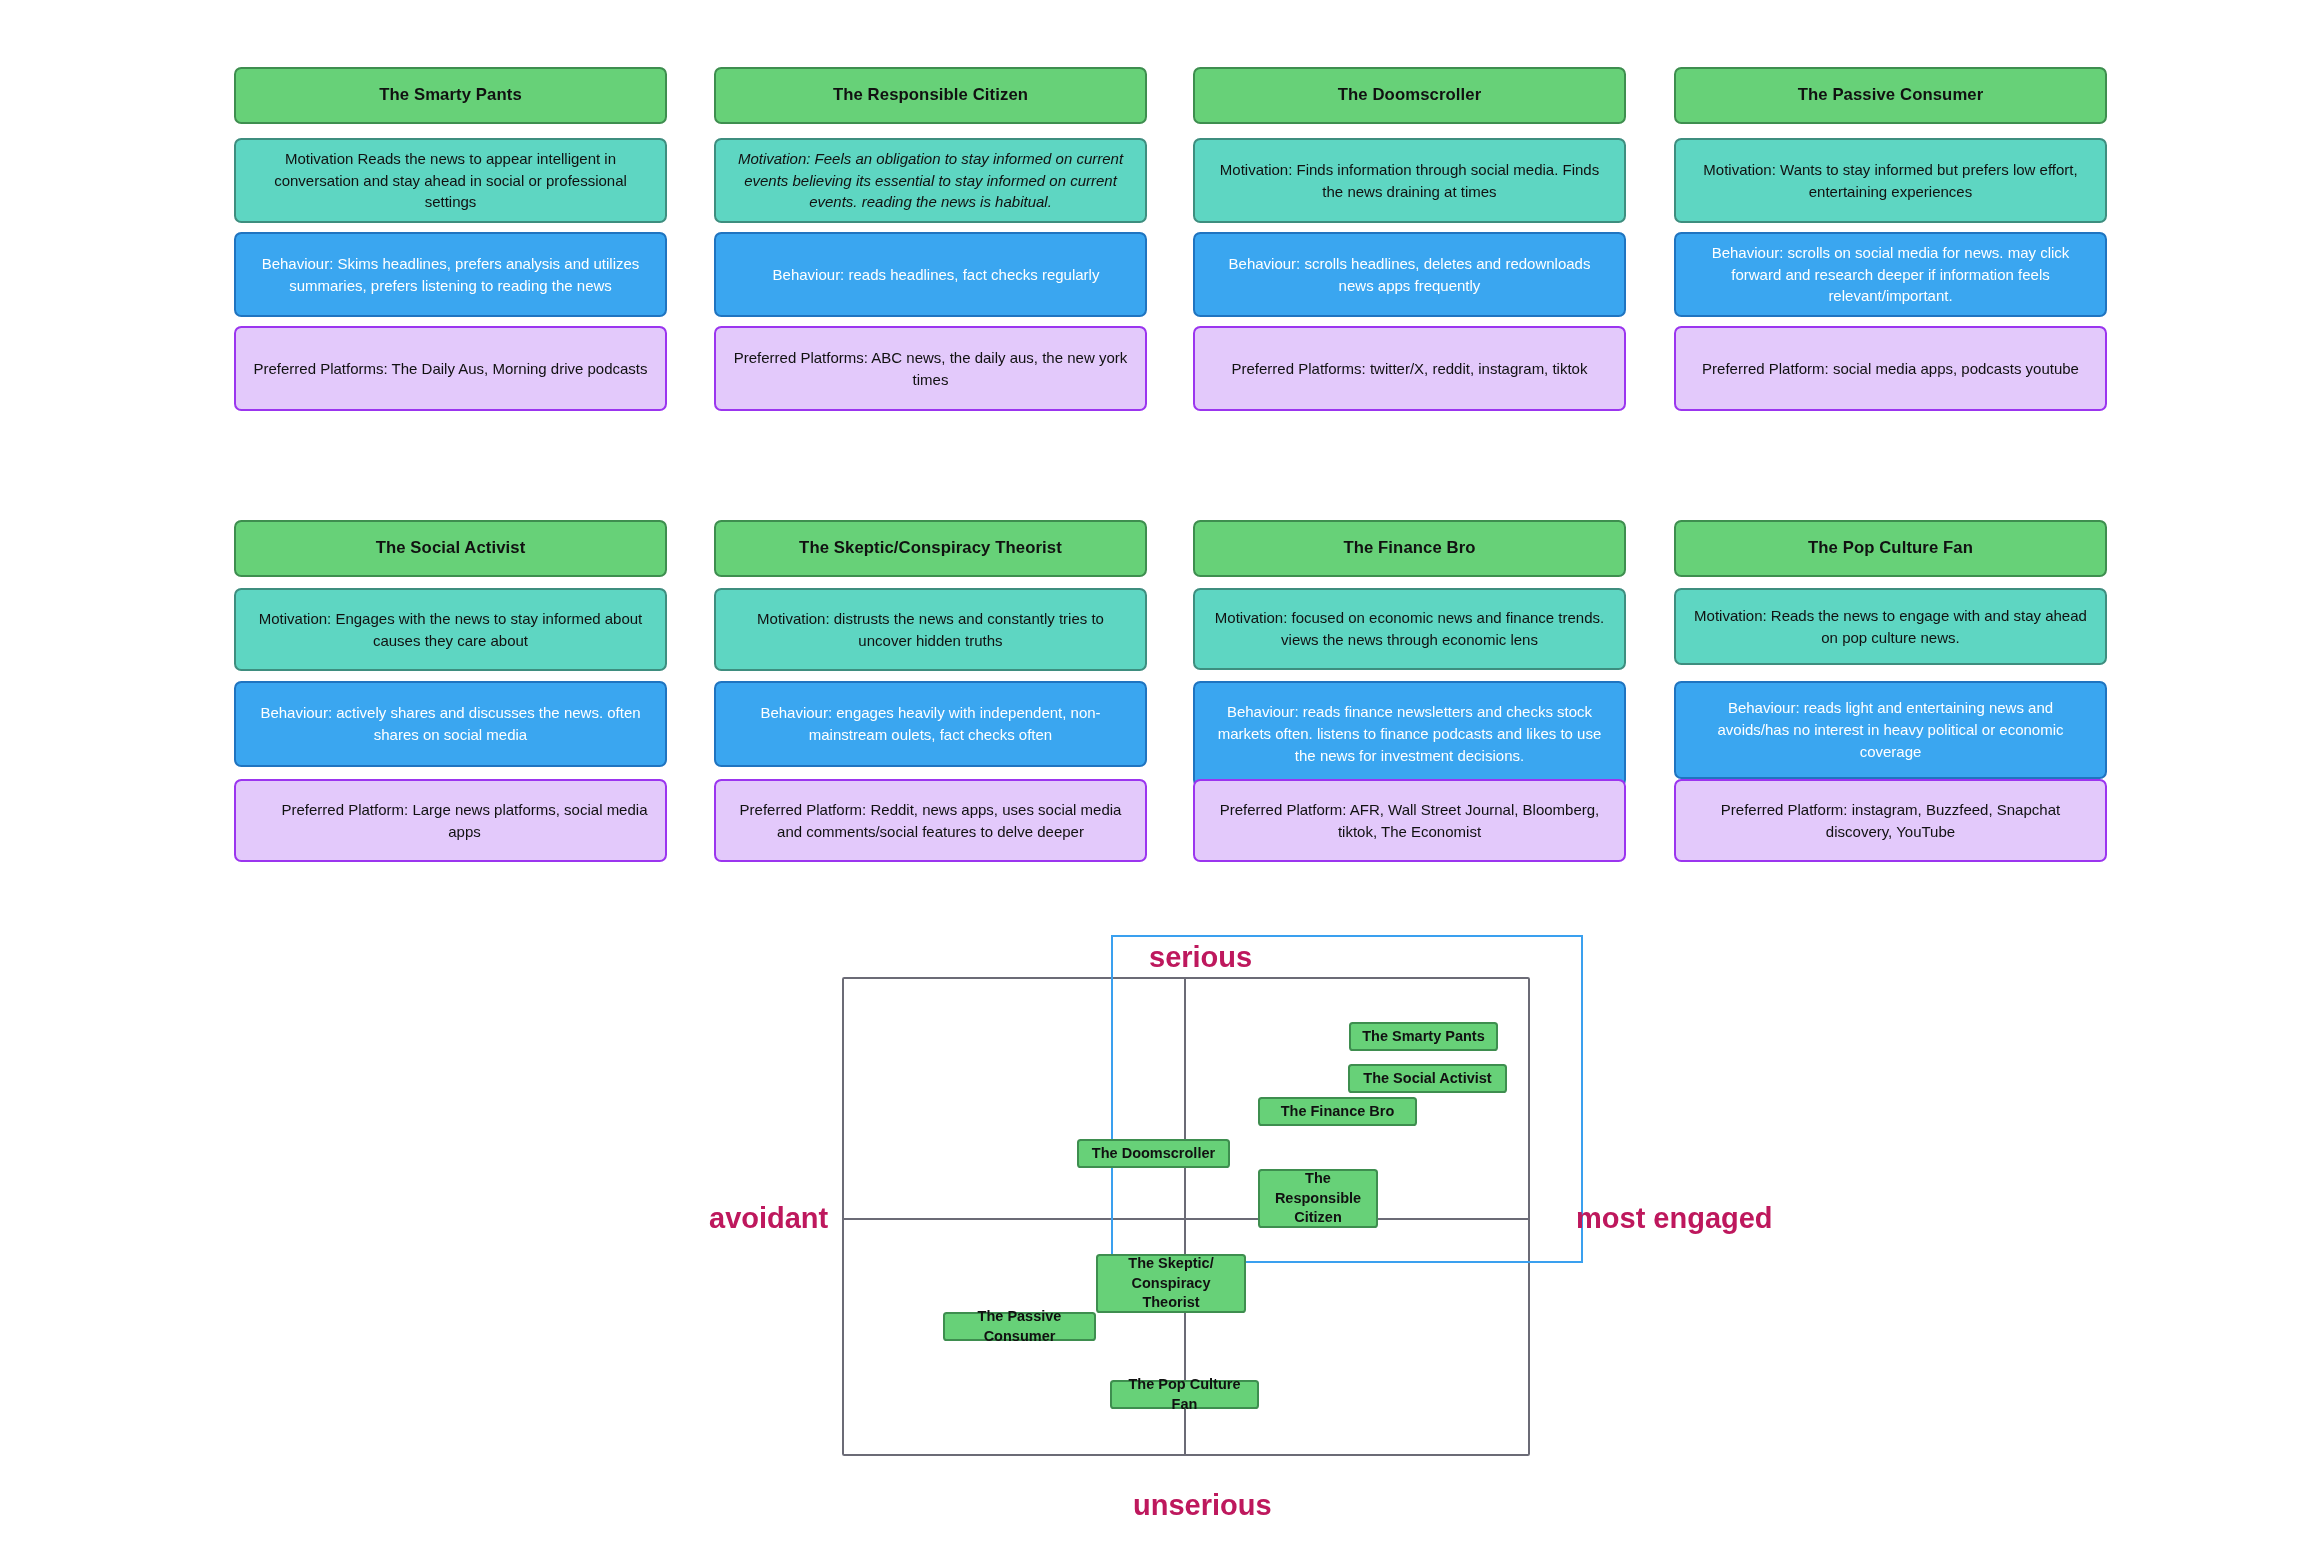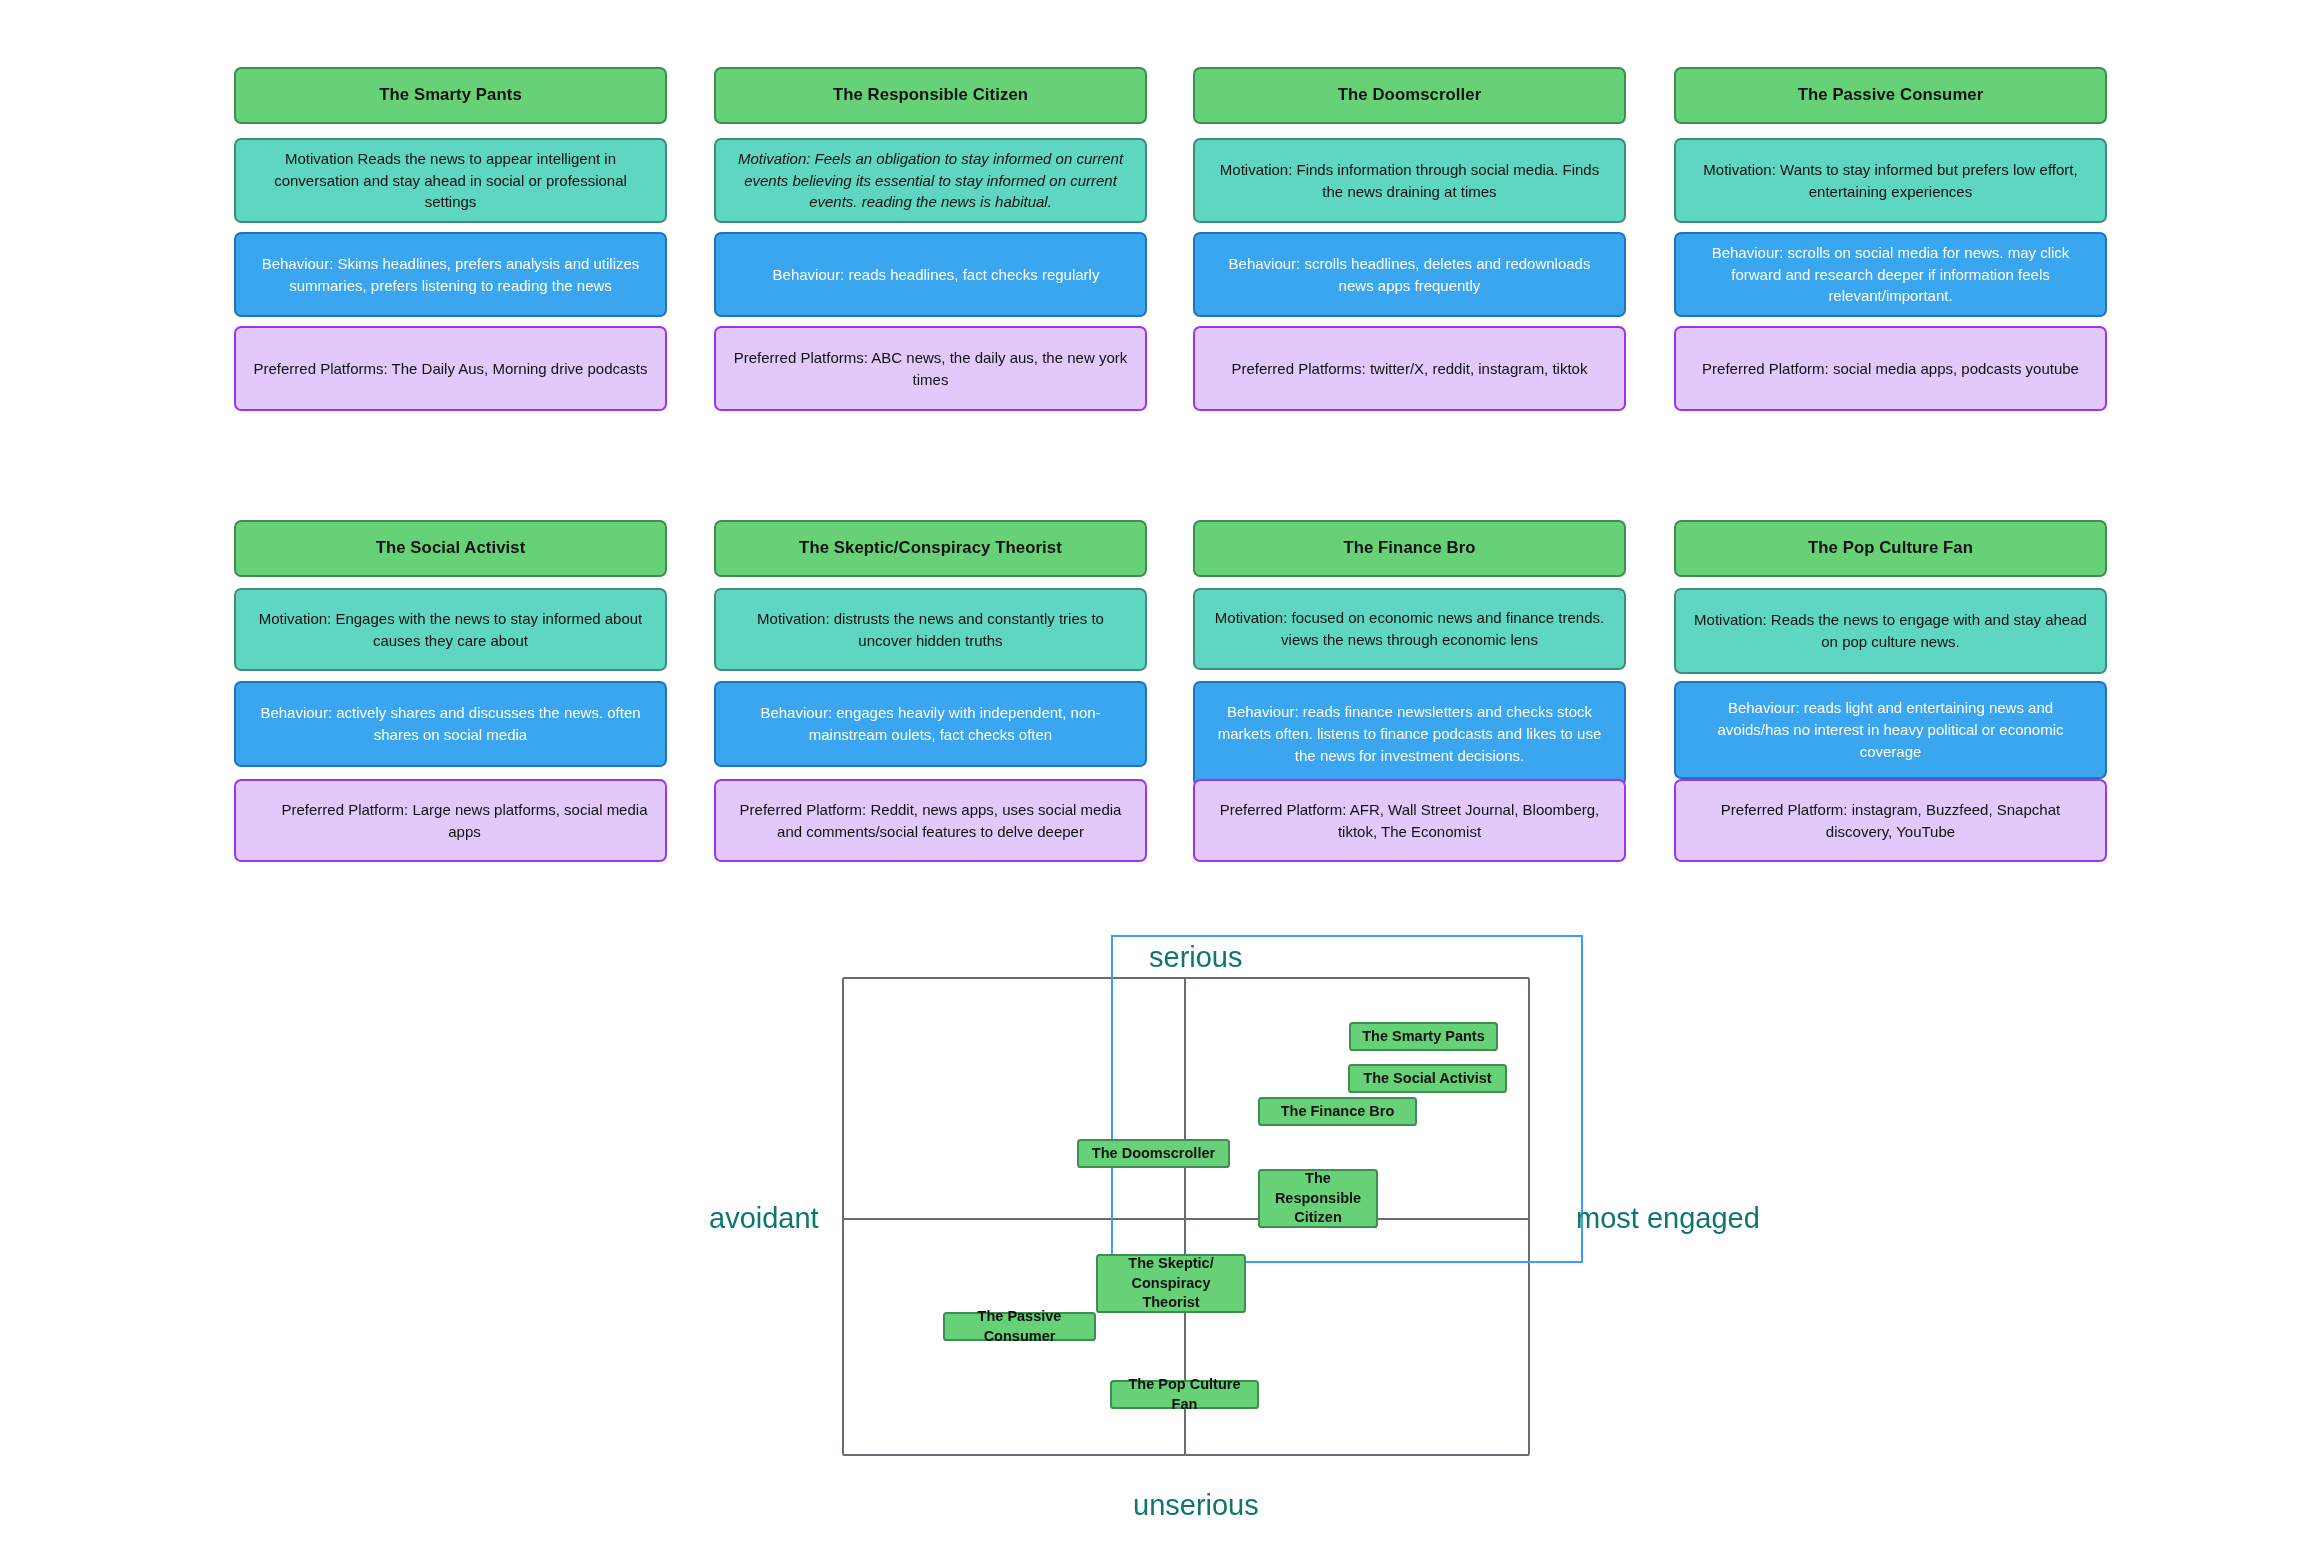--- a/index.html
+++ b/index.html
@@ -44,21 +44,21 @@
     border-top:2.2px solid #6b6b76;
   }
   .axis-v {
     position:absolute; left:1184px; top:977px; width:0; height:479px;
     border-left:2.2px solid #6b6b76;
   }
   .highlight-rect {
     position:absolute; left:1111px; top:935px; width:472px; height:328px;
     border:2.2px solid #3aa0ef; background:transparent;
   }
-  .axis-label { position:absolute; color:#0f766e; font-size:29px; white-space:nowrap; }
+  .axis-label { position:absolute; color:#be185d; font-size:29px; white-space:nowrap;font-weight:bold; }
   .lbl-serious   { left:1149px; top:941px; }
   .lbl-unserious { left:1133px; top:1489px; }
   .lbl-avoidant  { left:709px;  top:1202px; }
   .lbl-engaged   { left:1576px; top:1202px; }
 
   .node {
     position:absolute; background:#67d178; border:2.2px solid #3e8e4f;
     border-radius:3.6px; color:#111111; font-size:14.5px; font-weight:bold;
     display:flex; align-items:center; justify-content:center;
     text-align:center; line-height:1.35; padding:1.4px 5.8px;
@@ -171,21 +171,21 @@
       </div>
     <div class="pcard c-platform" style="top:326px; height:83px;">
         <span>Preferred Platform: AFR, Wall Street Journal, Bloomberg, tiktok, The Economist</span>
       </div>
   </div>
 
   <div class="persona-col" style="left:1674px; top:453px;">
     <div class="pcard c-title" style="top:67px;  height:57px;">
         <span>The Pop Culture Fan</span>
       </div>
-    <div class="pcard c-motivation" style="top:135px; height:86px;text-align:center;">
+    <div class="pcard c-motivation" style="top:135px; height:77px;text-align:center;">
         <span>Motivation: Reads the news to engage with and stay ahead on pop culture news.</span>
       </div>
     <div class="pcard c-behaviour" style="top:228px; height:98px;">
         <span>Behaviour: reads light and entertaining news and avoids/has no interest in heavy political or economic coverage</span>
       </div>
     <div class="pcard c-platform" style="top:326px; height:83px;">
         <span>Preferred Platform: instagram, Buzzfeed, Snapchat discovery, YouTube</span>
       </div>
   </div>
 </div>

